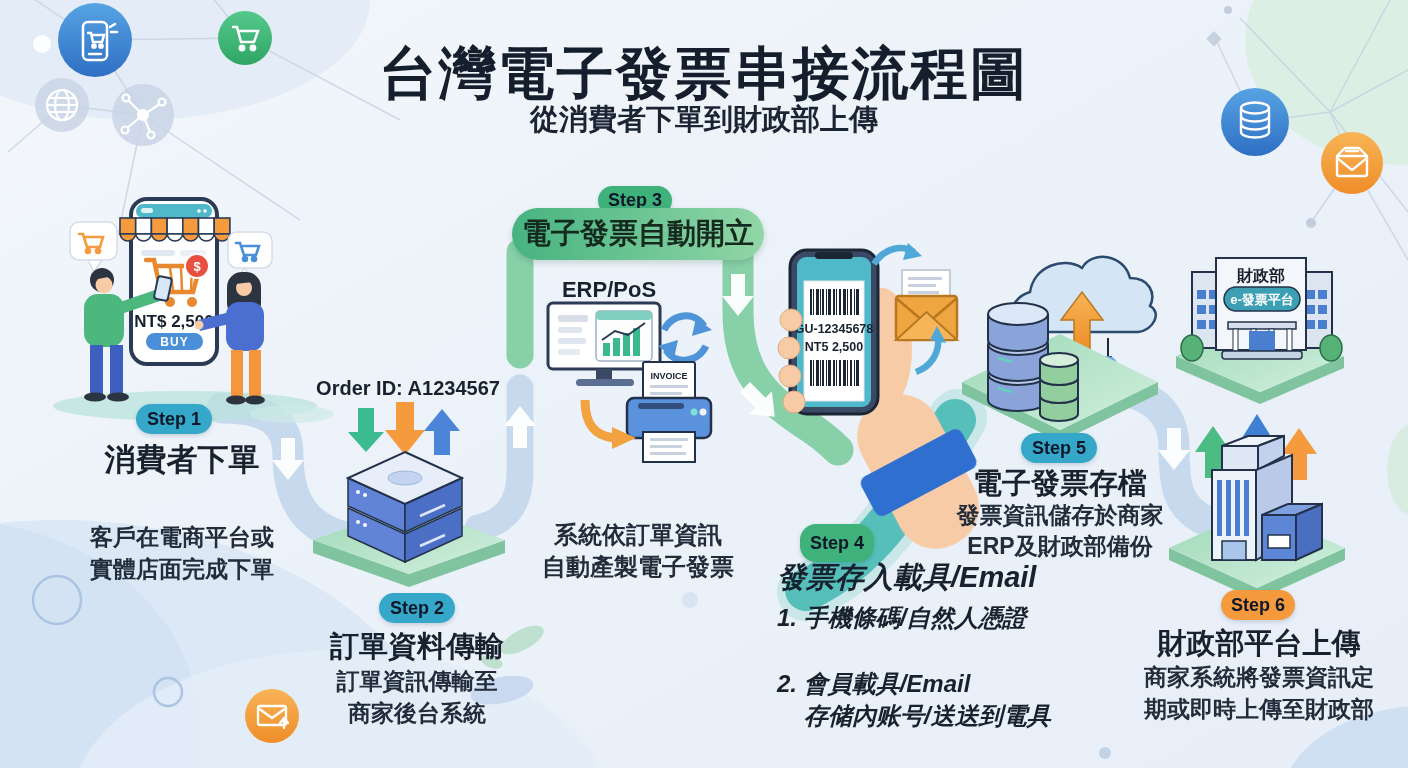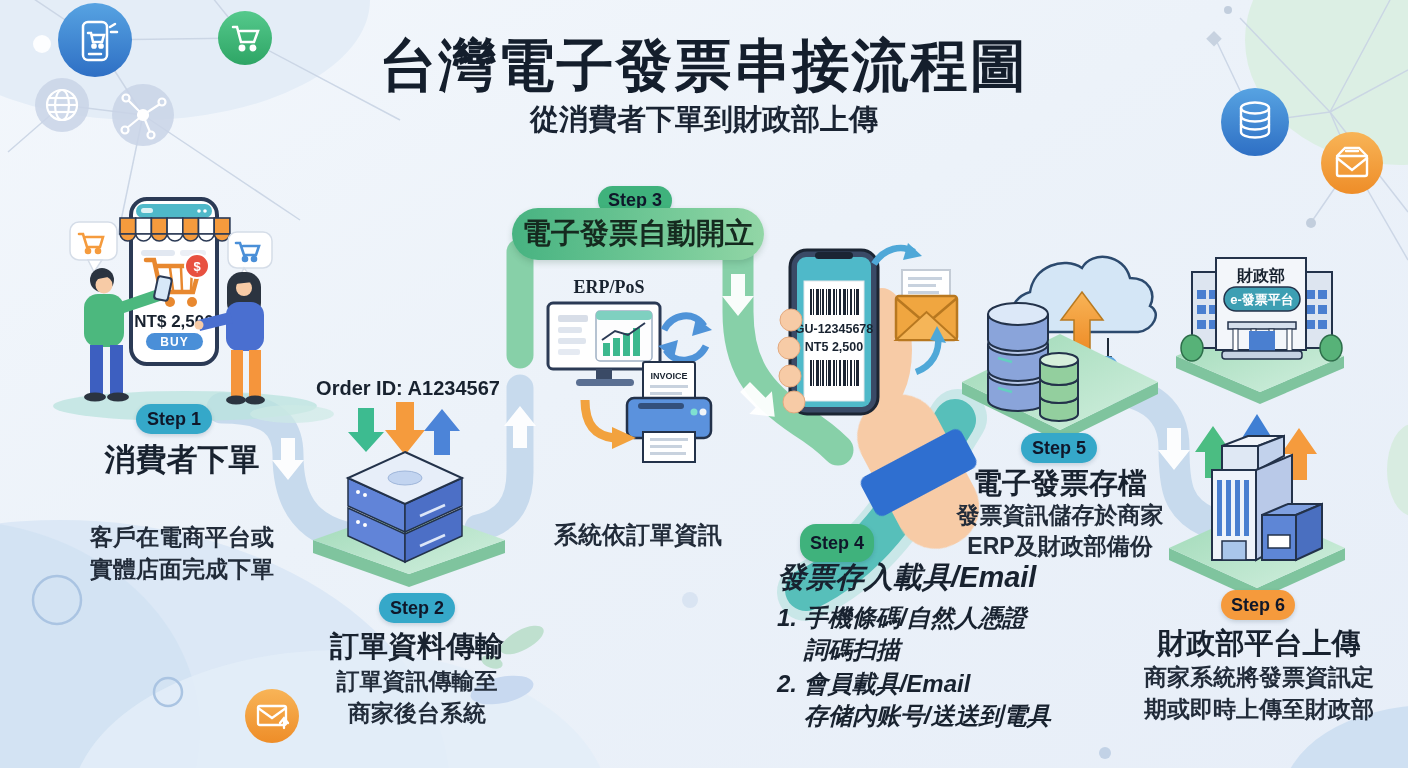--- a/index.html
+++ b/index.html
@@ -507,43 +507,43 @@
         </g>
         <rect x="1222" y="541" width="24" height="19" fill="#a9c6ea" stroke="#23324a" stroke-width="1.5"></rect>
         <polygon points="1262,515 1288,504 1322,504 1296,515" fill="#7fa0e0" stroke="#23324a" stroke-width="2"></polygon>
         <polygon points="1296,515 1322,504 1322,548 1296,560" fill="#4a6fc0" stroke="#23324a" stroke-width="2"></polygon>
         <rect x="1262" y="515" width="34" height="45" fill="#5e86d6" stroke="#23324a" stroke-width="2"></rect>
         <rect x="1268" y="535" width="22" height="13" fill="#fff" stroke="#23324a" stroke-width="1.5"></rect>
       </g>
     </g>
   </svg>
 
-  <div class="abs t-title" style="left:354px;top:28px;width:700px;">台灣電子發票串接流程圖</div>
+  <div class="abs t-title" style="left:354px;top:36px;width:700px;">台灣電子發票串接流程圖</div>
   <div class="abs t-sub" style="left:454px;top:100px;width:500px;">從消費者下單到財政部上傳</div>
 
   <div class="abs badge teal" style="left:136px;top:404px;width:76px;height:30px;">Step 1</div>
   <div class="abs s-title" style="left:57px;top:439px;width:250px;font-size:31px;">消費者下單</div>
   <div class="abs s-desc" style="left:47px;top:522px;width:270px;font-size:23px;">客戶在電商平台或</div>
   <div class="abs s-desc" style="left:47px;top:554px;width:270px;font-size:23px;">實體店面完成下單</div>
 
   <div class="abs s-title" style="left:308px;top:377px;width:200px;font-size:20px;">Order ID: A1234567</div>
   <div class="abs badge teal" style="left:379px;top:593px;width:76px;height:30px;">Step 2</div>
   <div class="abs s-title" style="left:297px;top:627px;width:240px;font-size:29px;">訂單資料傳輸</div>
   <div class="abs s-desc" style="left:297px;top:666px;width:240px;font-size:23px;">訂單資訊傳輸至</div>
   <div class="abs s-desc" style="left:297px;top:698px;width:240px;font-size:23px;">商家後台系統</div>
 
   <div class="abs badge green" style="left:598px;top:186px;width:74px;height:29px;">Step 3</div>
   <div class="abs banner" style="left:512px;top:208px;width:252px;height:52px;">電子發票自動開立</div>
-  <div class="abs s-title" style="left:544px;top:277px;width:130px;font-size:18px;font-family:Liberation Serif, serif;">ERP/PoS</div>
+  <div class="abs s-title" style="left:544px;top:277px;width:130px;font-size:22px;">ERP/PoS</div>
   <div class="abs s-desc" style="left:514px;top:519px;width:248px;font-size:24px;">系統依訂單資訊</div>
+  <div class="abs s-desc" style="left:514px;top:551px;width:248px;font-size:24px;">自動產製電子發票</div>
 
   <div class="abs badge green" style="left:800px;top:524px;width:74px;height:38px;">Step 4</div>
   <div class="abs s-left" style="left:777px;top:558px;width:270px;font-size:29px;">發票存入載具/Email</div>
   <div class="abs s-left" style="left:777px;top:602px;width:290px;font-size:24px;">1. 手機條碼/自然人憑證</div>
-  <div class="abs s-left" style="left:804px;top:634px;width:260px;font-size:24px;">詞碼扫描</div>
   <div class="abs s-left" style="left:777px;top:668px;width:290px;font-size:24px;">2. 會員載具/Email</div>
   <div class="abs s-left" style="left:804px;top:700px;width:280px;font-size:24px;">存储內账号/送送到電具</div>
 
   <div class="abs badge teal" style="left:1021px;top:433px;width:76px;height:30px;">Step 5</div>
   <div class="abs s-desc" style="left:935px;top:500px;width:250px;font-size:23px;">發票資訊儲存於商家</div>
   <div class="abs s-title" style="left:940px;top:464px;width:240px;font-size:29px;">電子發票存檔</div>
   <div class="abs s-desc" style="left:935px;top:531px;width:250px;font-size:23px;">ERP及財政部備份</div>
 
   <div class="abs badge orange" style="left:1221px;top:590px;width:74px;height:30px;">Step 6</div>
   <div class="abs s-title" style="left:1133px;top:624px;width:252px;font-size:29px;">財政部平台上傳</div>

